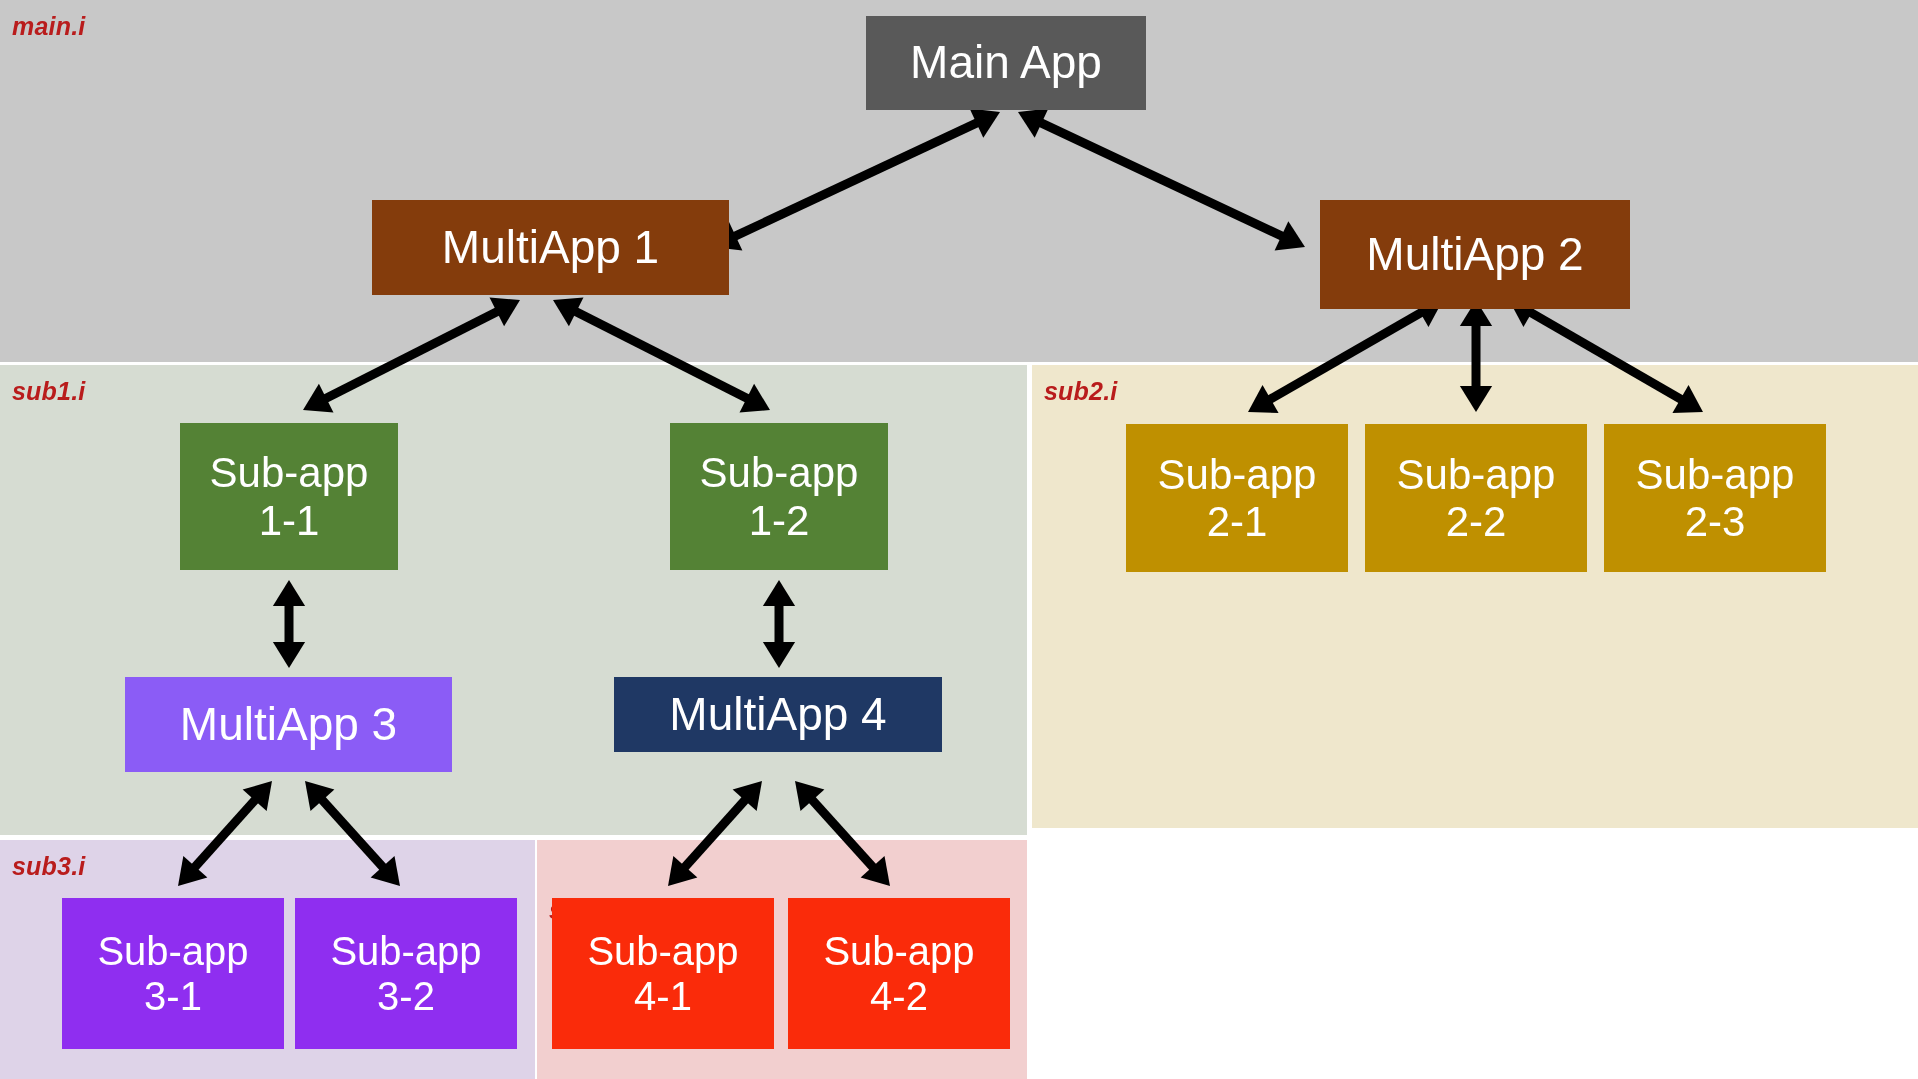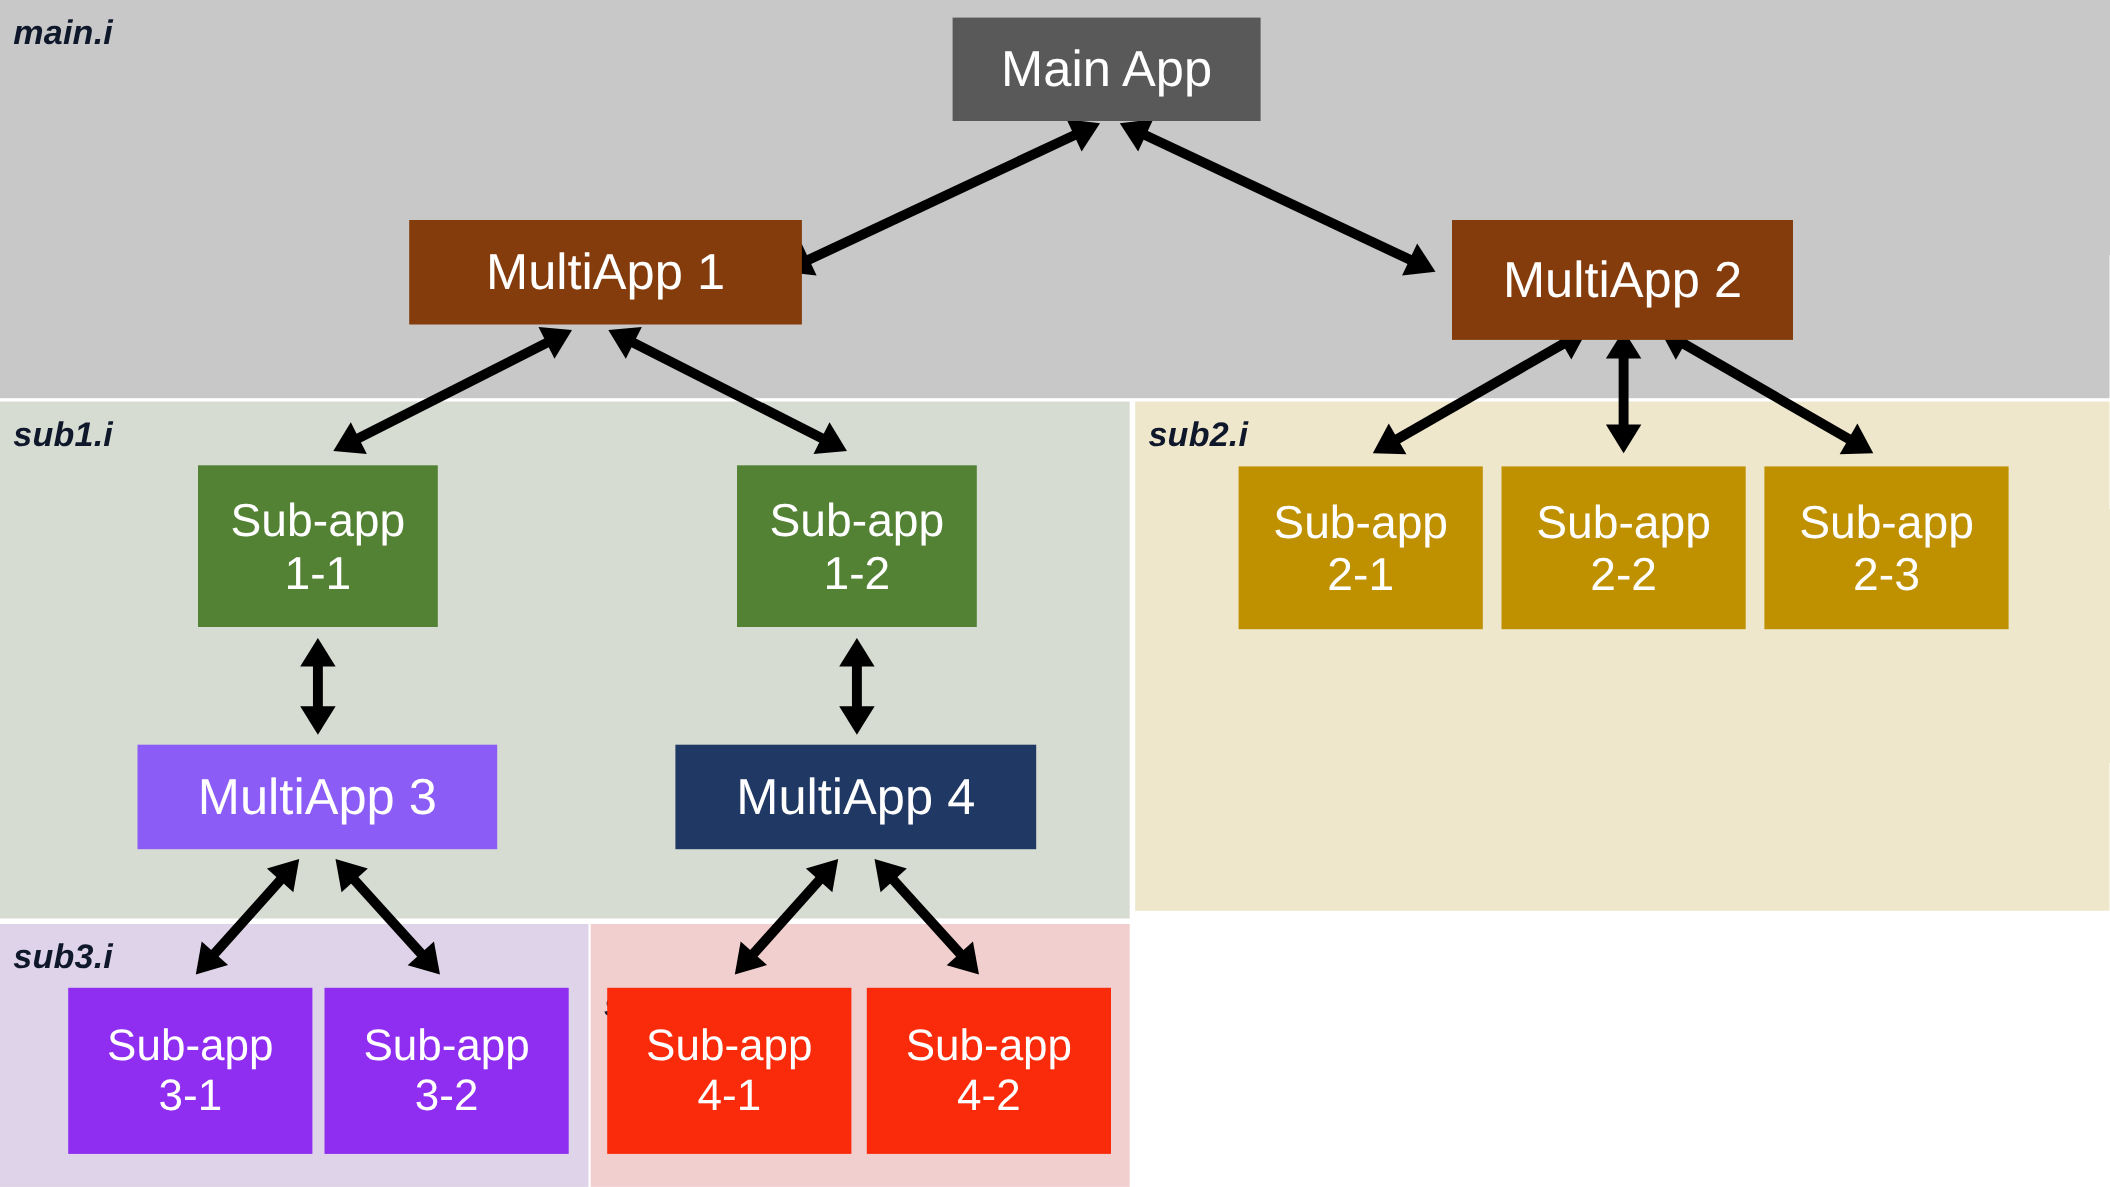--- a/index.html
+++ b/index.html
@@ -9,22 +9,22 @@
     background:#ffffff;
     overflow:hidden;
     font-family:"Liberation Sans", sans-serif;
   }
   
   .region{position:absolute;}
   .region-label{
     position:absolute;
     font-style:italic;
     font-weight:bold;
-    color:#0f172a;
-    font-size:31px;
+    color:#b91c1c;
+    font-size:25px;
     letter-spacing:0.2px;
     white-space:nowrap;
   }
   
   .node{
     position:absolute;
     display:flex;
     flex-direction:column;
     align-items:center;
     justify-content:center;
@@ -114,21 +114,21 @@
         <span class="ln">Sub-app</span>
         <span class="ln">1-1</span>
       </div>
       <div class="node med" style="left: 670px; top: 423px; width: 218px; height: 147px; background: rgb(84, 130, 53);">
         <span class="ln">Sub-app</span>
         <span class="ln">1-2</span>
       </div>
       <div class="node big" style="left: 125px; top: 677px; width: 327px; height: 95px; background: #8b5cf6;">
         <span class="ln">MultiApp 3</span>
       </div>
-      <div class="node big" style="left: 614px; top: 677px; width: 328px; height: 95px; background: rgb(31, 56, 100);">
+      <div class="node big" style="left: 614px; top: 677px; width: 328px; height: 75px; background: rgb(31, 56, 100);">
         <span class="ln">MultiApp 4</span>
       </div>
       <div class="node med" style="left: 1126px; top: 424px; width: 222px; height: 148px; background: rgb(191, 144, 0);">
         <span class="ln">Sub-app</span>
         <span class="ln">2-1</span>
       </div>
       <div class="node med" style="left: 1365px; top: 424px; width: 222px; height: 148px; background: rgb(191, 144, 0);">
         <span class="ln">Sub-app</span>
         <span class="ln">2-2</span>
       </div>

